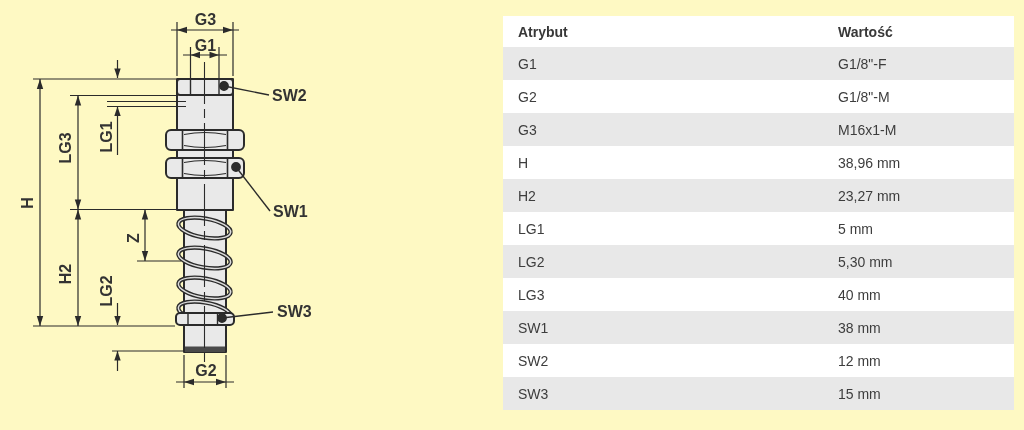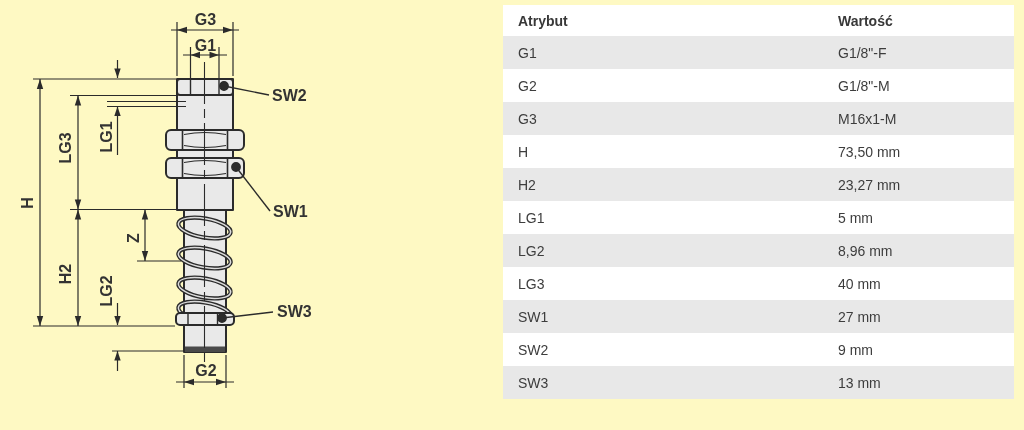--- a/index.html
+++ b/index.html
@@ -18,21 +18,21 @@
   }
   svg text {
     font-family: "Liberation Sans", "DejaVu Sans", sans-serif;
     font-size: 16px;
     font-weight: 600;
     fill: #333333;
   }
 
   
   #spec-table-wrap {
-    position: absolute; left: 503px; top: 5px;
+    position: absolute; left: 503px; top: 16px;
     width: 511px;
   }
   table#spec-table {
     width: 100%;
     border-collapse: collapse;
     table-layout: fixed;
     font-size: 14px;
     color: #3d3d3d;
   }
   #spec-table th {
@@ -216,46 +216,46 @@
         <tr>
           <td>G2</td>
           <td>G1/8"-M</td>
         </tr>
         <tr>
           <td>G3</td>
           <td>M16x1-M</td>
         </tr>
         <tr>
           <td>H</td>
-          <td>73,50 mm</td>
+          <td>38,96 mm</td>
         </tr>
         <tr>
           <td>H2</td>
           <td>23,27 mm</td>
         </tr>
         <tr>
           <td>LG1</td>
           <td>5 mm</td>
         </tr>
         <tr>
           <td>LG2</td>
-          <td>8,96 mm</td>
+          <td>5,30 mm</td>
         </tr>
         <tr>
           <td>LG3</td>
           <td>40 mm</td>
         </tr>
         <tr>
           <td>SW1</td>
-          <td>27 mm</td>
+          <td>38 mm</td>
         </tr>
         <tr>
           <td>SW2</td>
-          <td>9 mm</td>
+          <td>12 mm</td>
         </tr>
         <tr>
           <td>SW3</td>
-          <td>13 mm</td>
+          <td>15 mm</td>
         </tr>
       </tbody>
     </table>
   </div>
 </div>
 
 </body></html>

